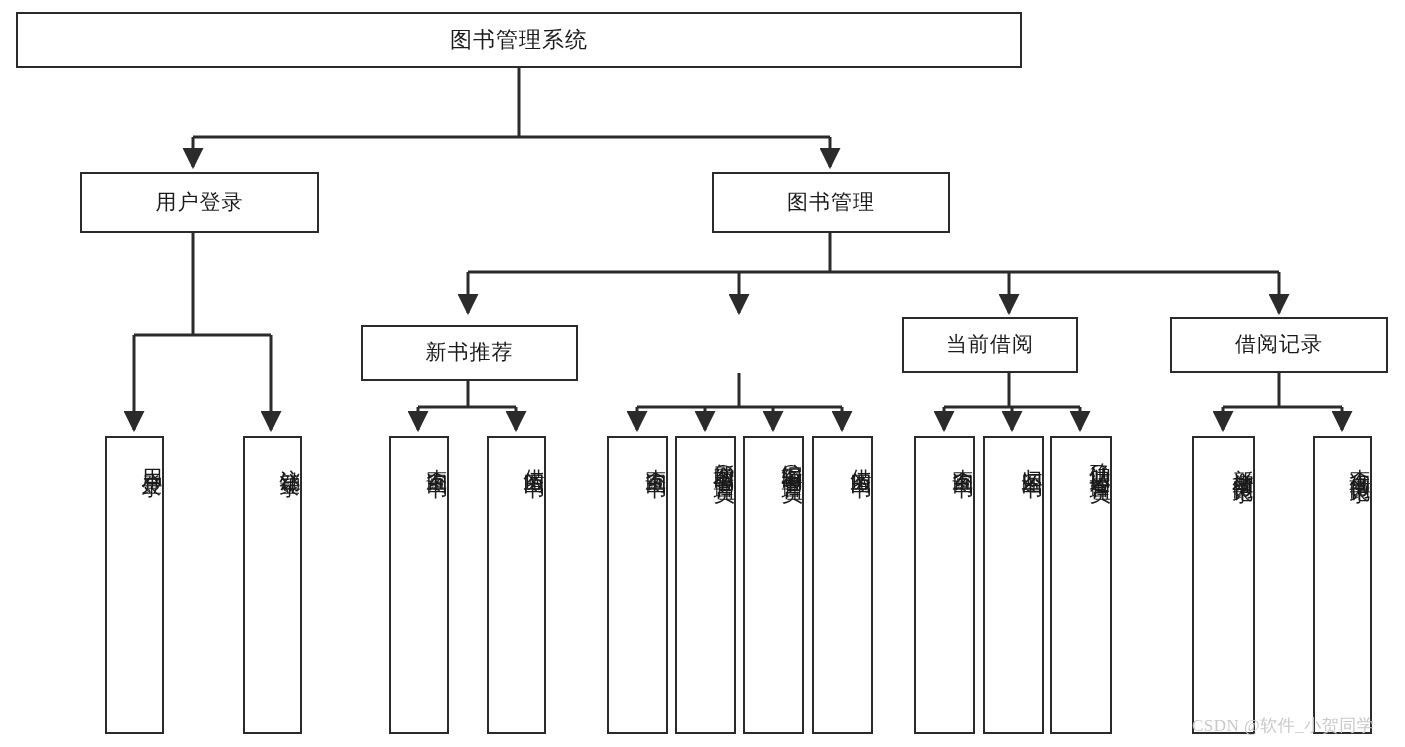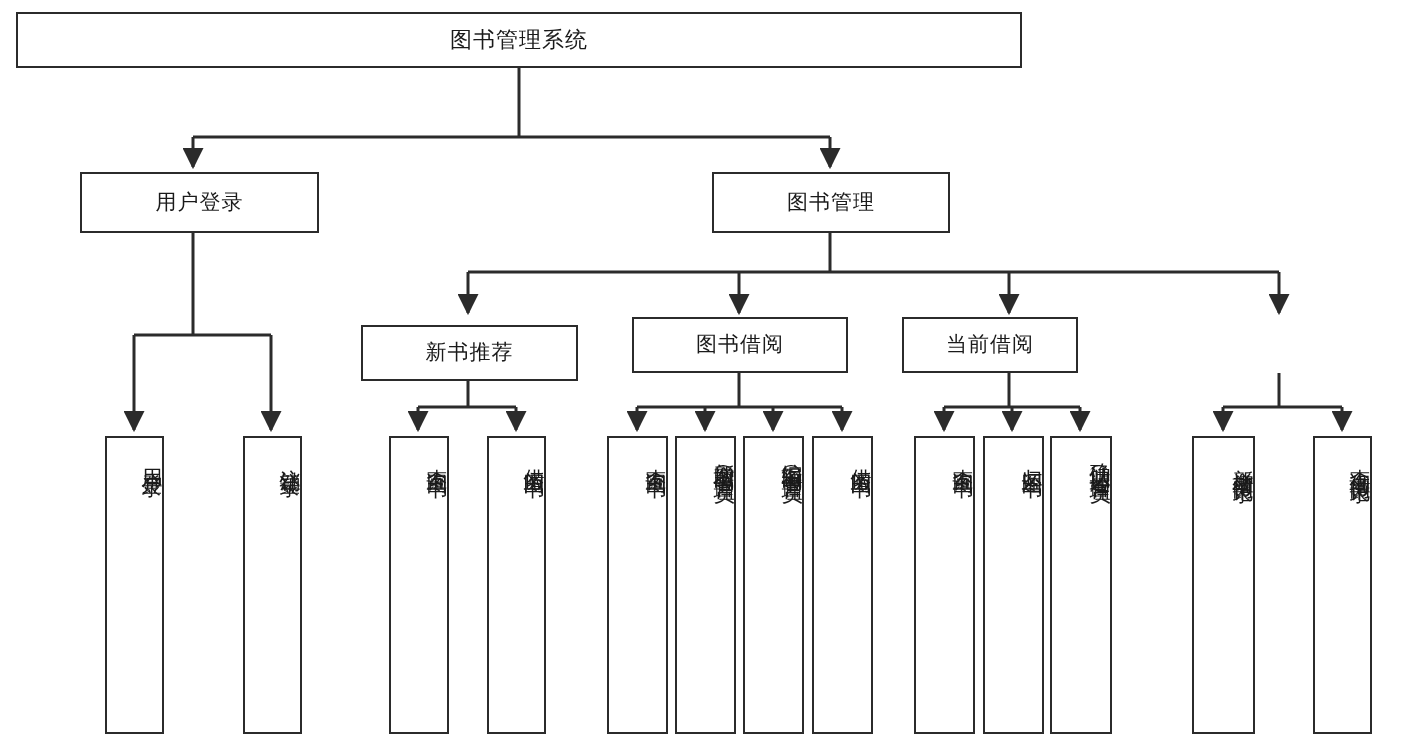--- a/index.html
+++ b/index.html
@@ -130,25 +130,25 @@
   <div class="node horiz" style="left:80px; top:172px; width:239px; height:61px;">
     <span>用户登录</span>
   </div>
   <div class="node horiz" style="left:712px; top:172px; width:238px; height:61px;align-items:center;">
     <span>图书管理</span>
   </div>
 
   <div class="node horiz" style="left:361px; top:317px; width:217px; height:56px;margin-top:8px;">
     <span>新书推荐</span>
   </div>
-  <div class="node horiz" style="left:632px; top:317px; width:216px; height:56px;">
-    <span>图书借阅</span>
-  </div>
   <div class="node horiz" style="left:902px; top:317px; width:176px; height:56px;">
     <span>当前借阅</span>
+  </div>
+  <div class="node horiz" style="left:1170px; top:317px; width:218px; height:56px;">
+    <span>借阅记录</span>
   </div>
 
   <div class="node vert" style="left:105px; top:436px; width:59px; height:298px;">
     <span class="vlabel">用户登录</span>
   </div>
   <div class="node vert" style="left:243px; top:436px; width:59px; height:298px;">
     <span class="vlabel">注销登录</span>
   </div>
 
   <div class="node vert" style="left:389px; top:436px; width:60px; height:298px;">
@@ -181,14 +181,15 @@
     <span class="vlabel">确认归还（管理员）</span>
   </div>
 
   <div class="node vert" style="left:1192px; top:436px; width:63px; height:298px;">
     <span class="vlabel">新增借阅记录</span>
   </div>
   <div class="node vert" style="left:1313px; top:436px; width:59px; height:298px;">
     <span class="vlabel">查询借阅记录</span>
   </div>
 
+  <div class="watermark">CSDN @软件_小贺同学</div>
 
 </div>
 
 </body></html>

